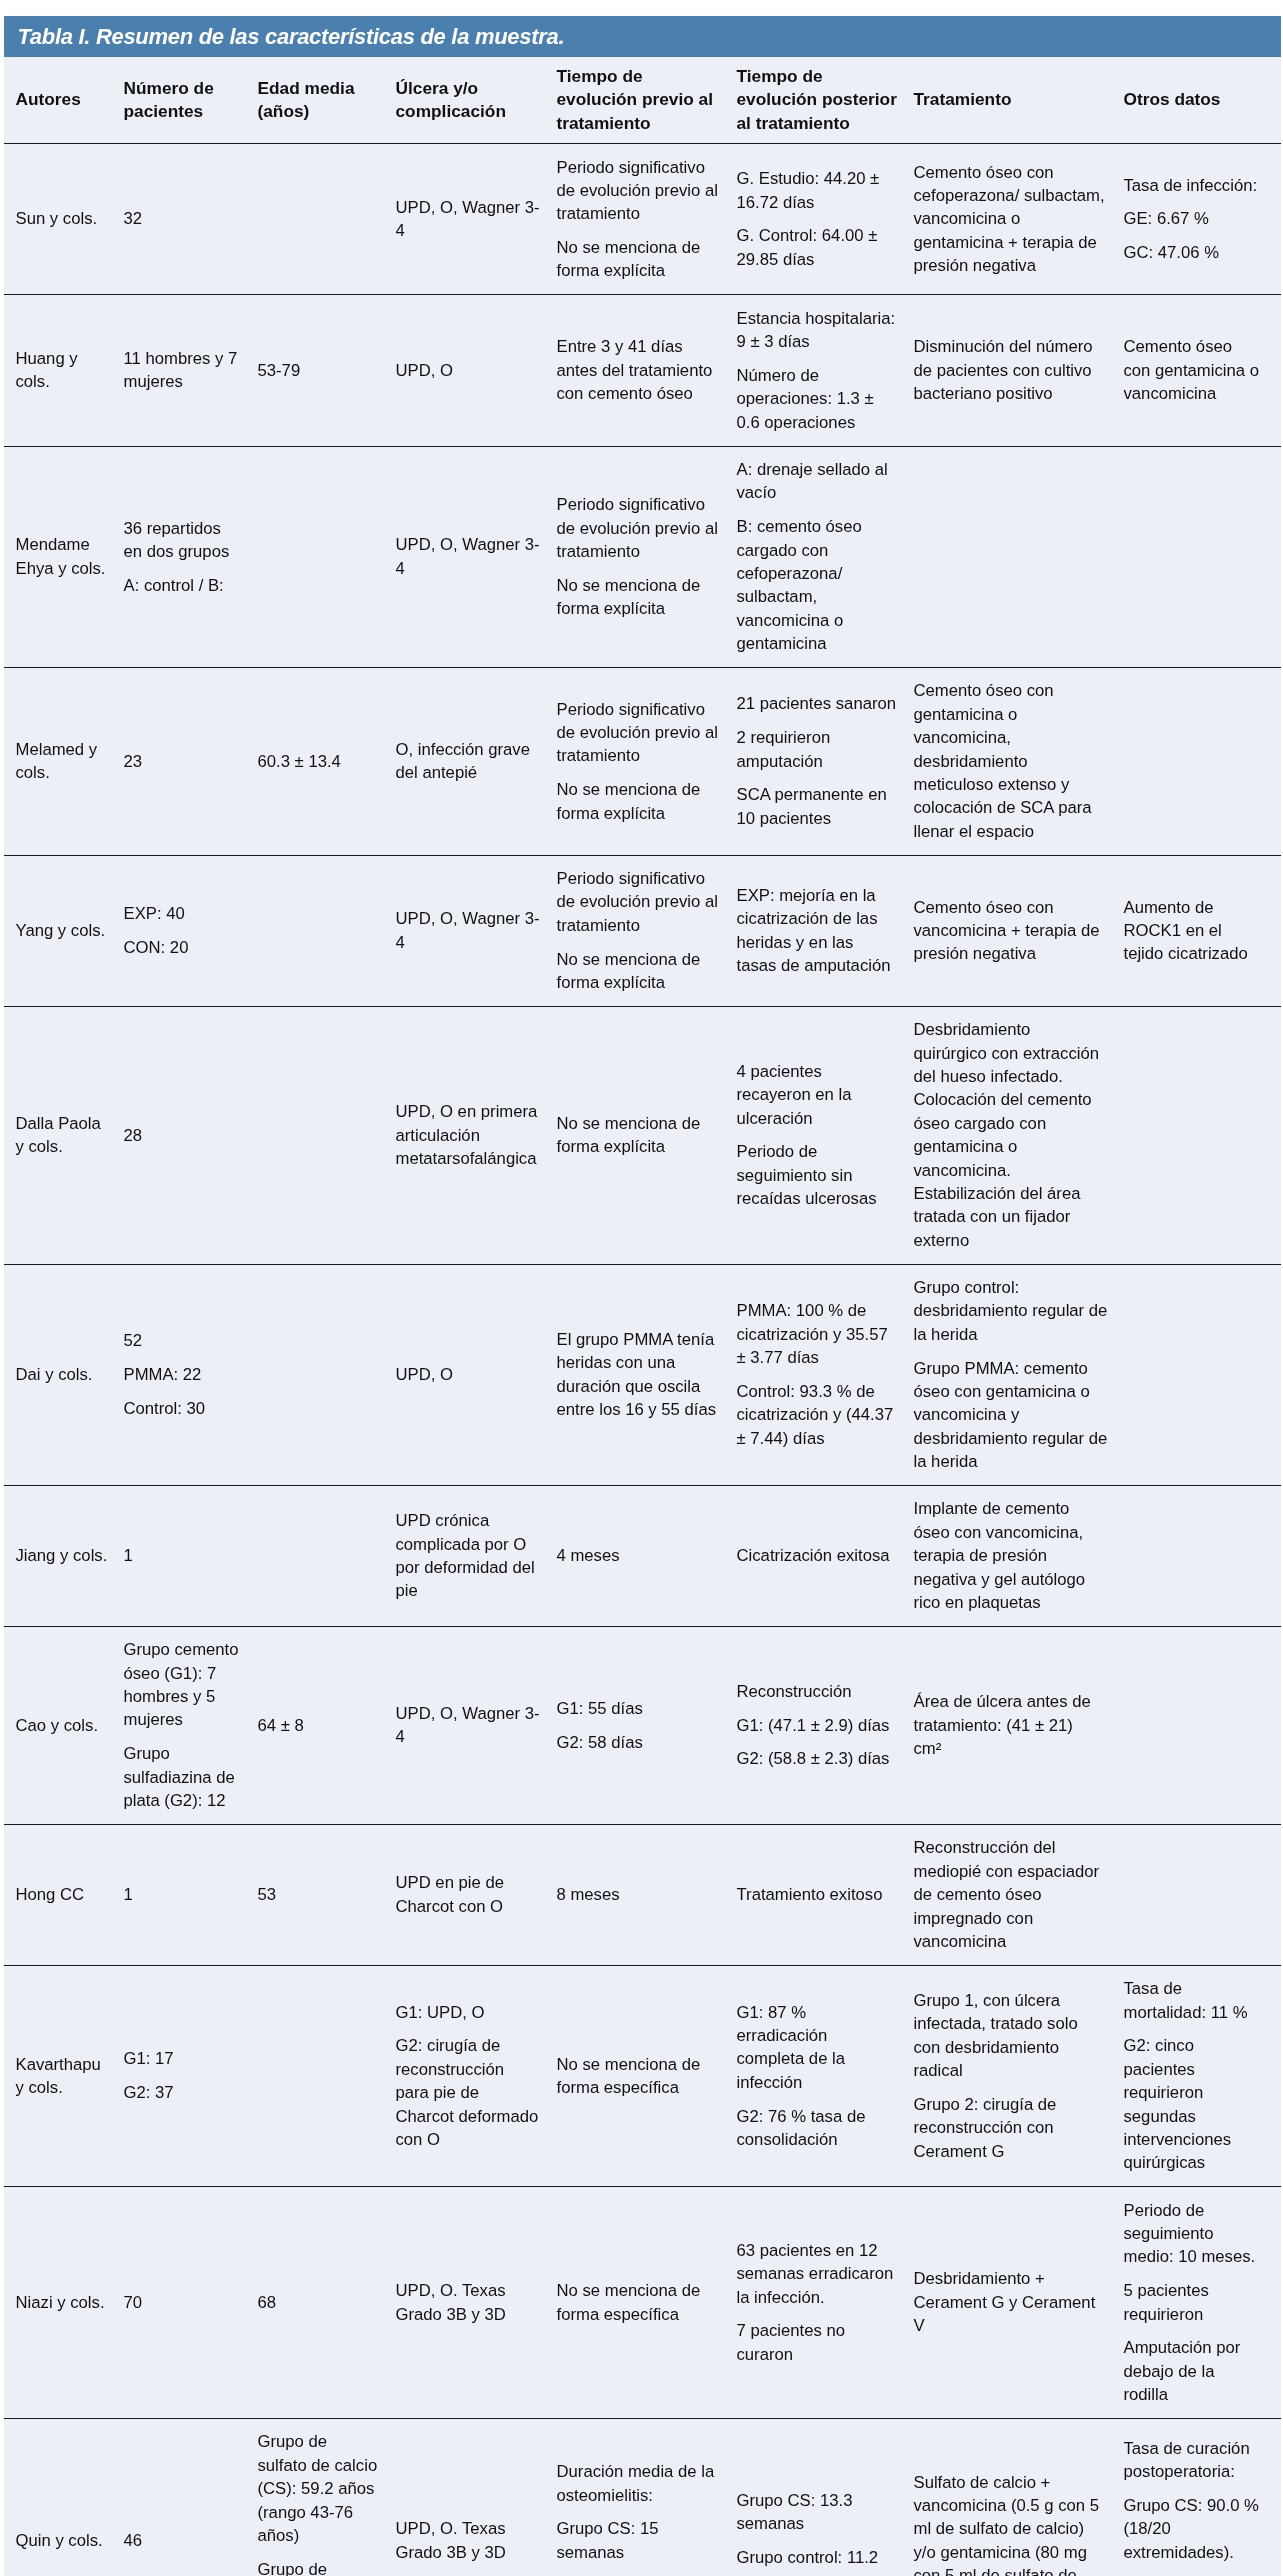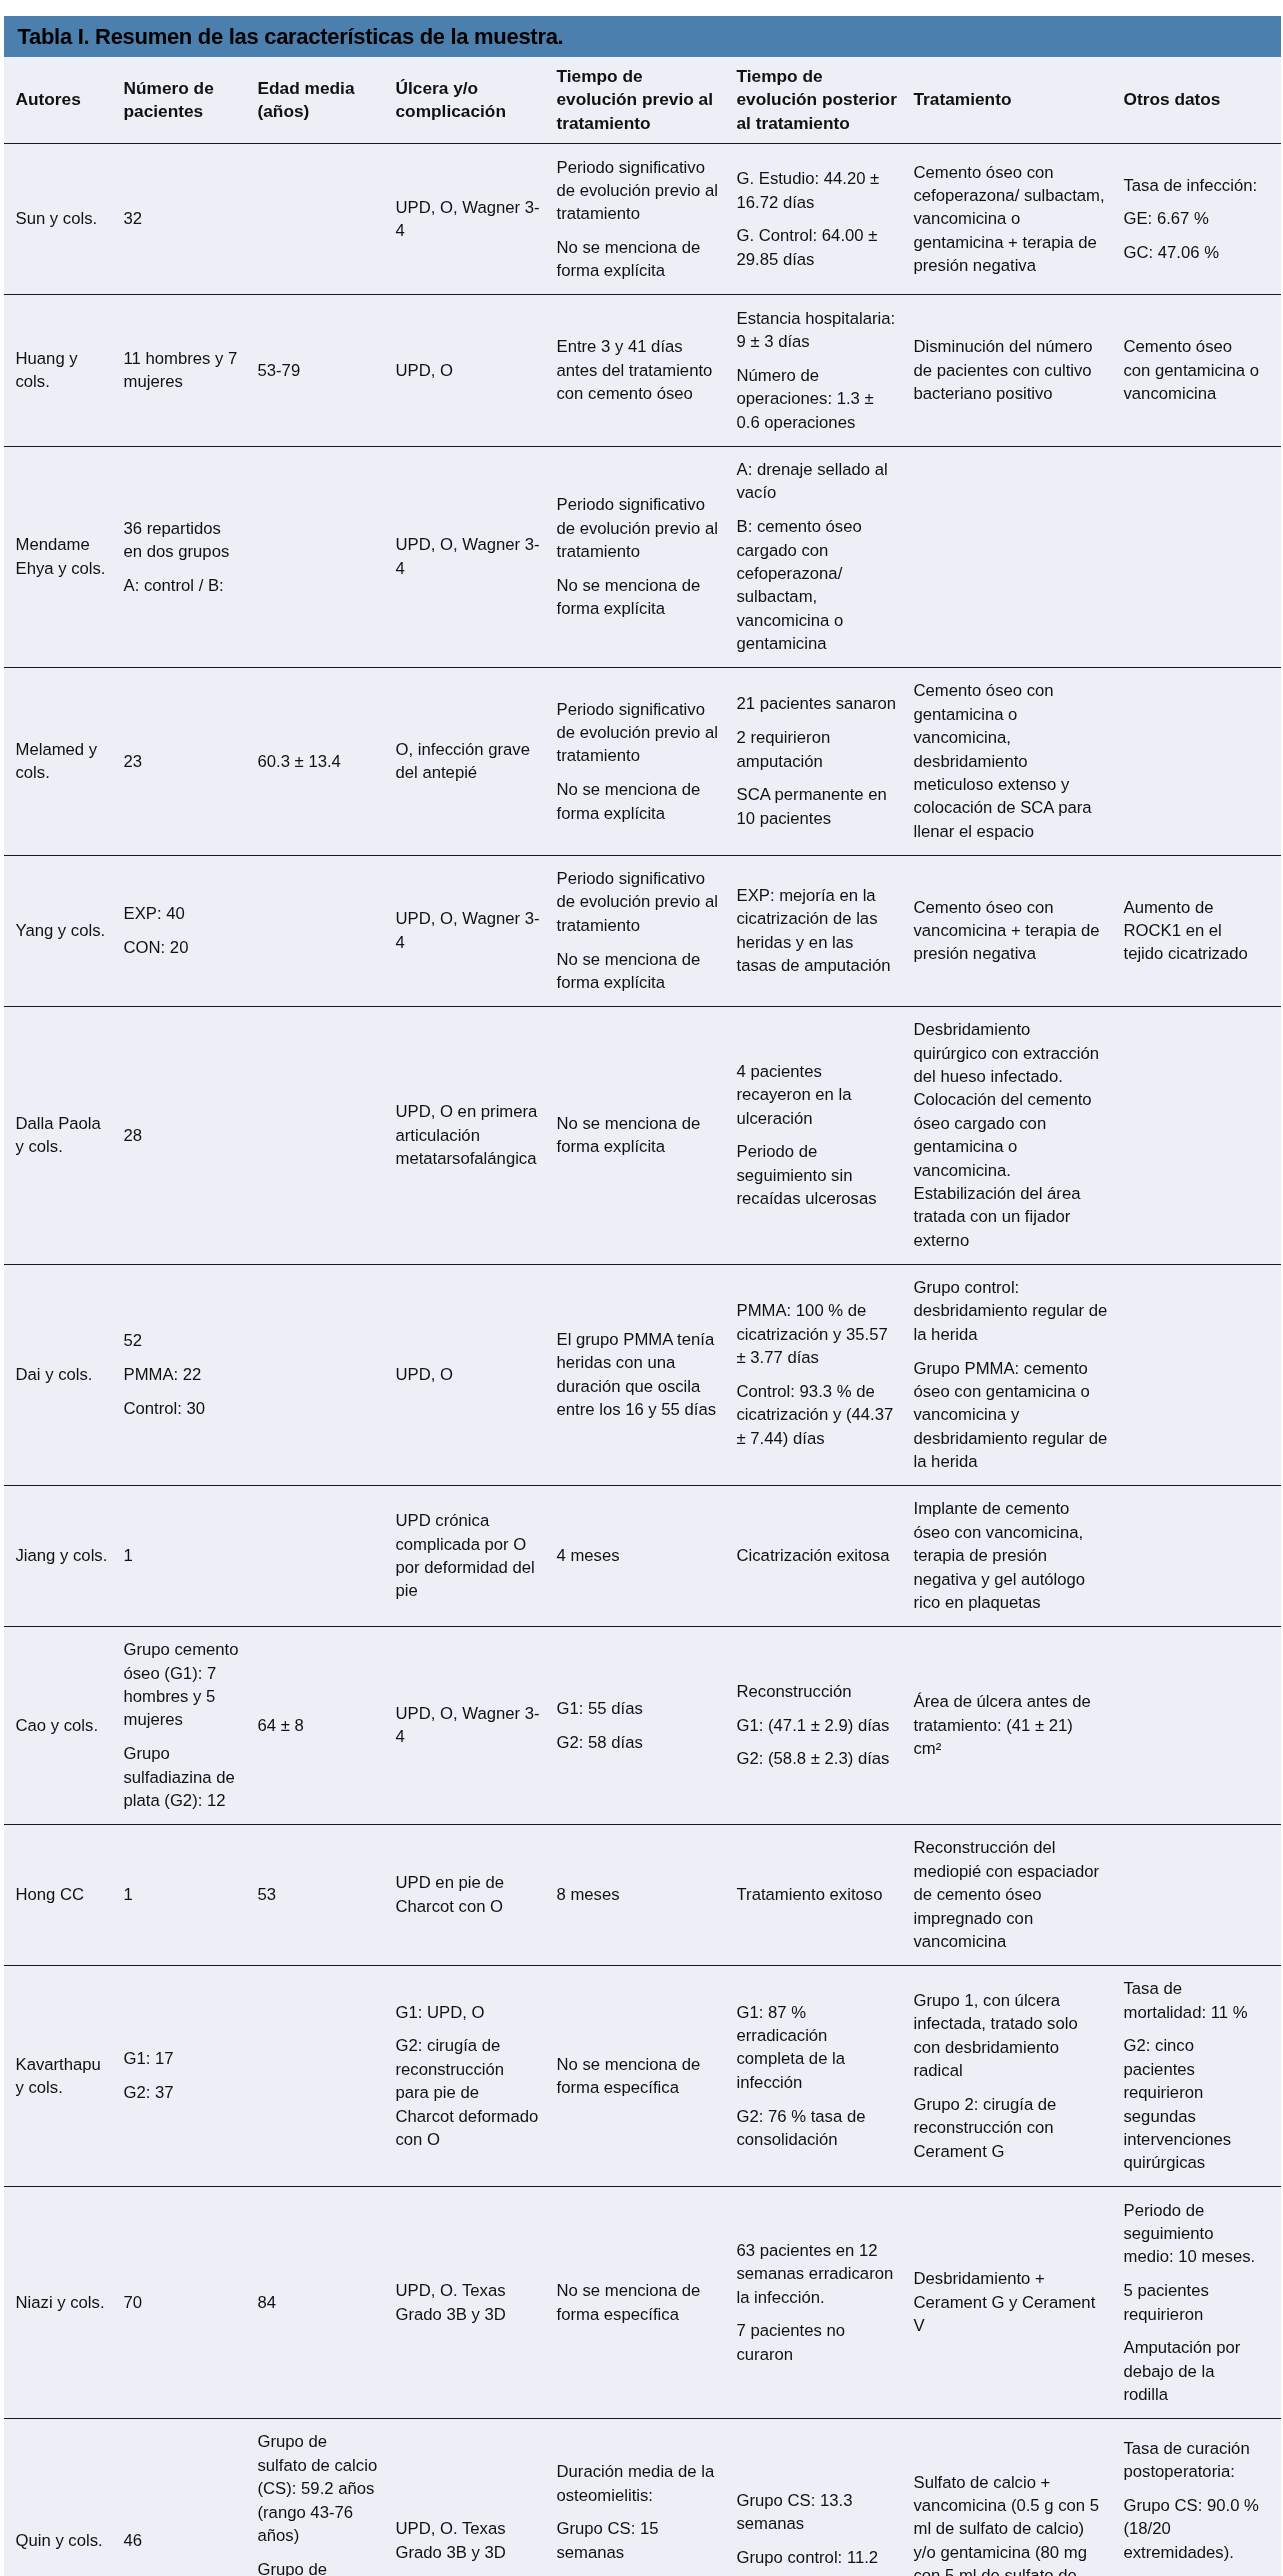--- a/index.html
+++ b/index.html
@@ -19,24 +19,25 @@
   .title-bar{
     background:var(--accent);
     height:41px;
     display:flex;
     align-items:center;
     padding:0 14px;
     box-sizing:border-box;
   }
   .title-bar h1{
     margin:0;
-    color:#000000;
+    color:#ffffff;
     font-size:22px;
     font-weight:bold;
     letter-spacing:-0.3px;
+    font-style:italic;
   }
   .table{
     background:var(--table-bg);
   }
   .row{
     display:grid;
     grid-template-columns:120px 134px 138px 161px 180px 177px 210px 1fr;
     align-items:center;
     border-bottom:1.2px solid var(--divider);
     padding:11.5px 0;
@@ -358,21 +359,21 @@
           </div>
         </div>
         <div class="row">
           <div class="cell">
             <p>Niazi y cols.</p>
           </div>
           <div class="cell">
             <p>70</p>
           </div>
           <div class="cell">
-            <p>84</p>
+            <p>68</p>
           </div>
           <div class="cell">
             <p>UPD, O. Texas Grado 3B y 3D</p>
           </div>
           <div class="cell">
             <p>No se menciona de forma específica</p>
           </div>
           <div class="cell">
             <p>63 pacientes en 12 semanas erradicaron la infección.</p>
             <p>7 pacientes no curaron</p>

